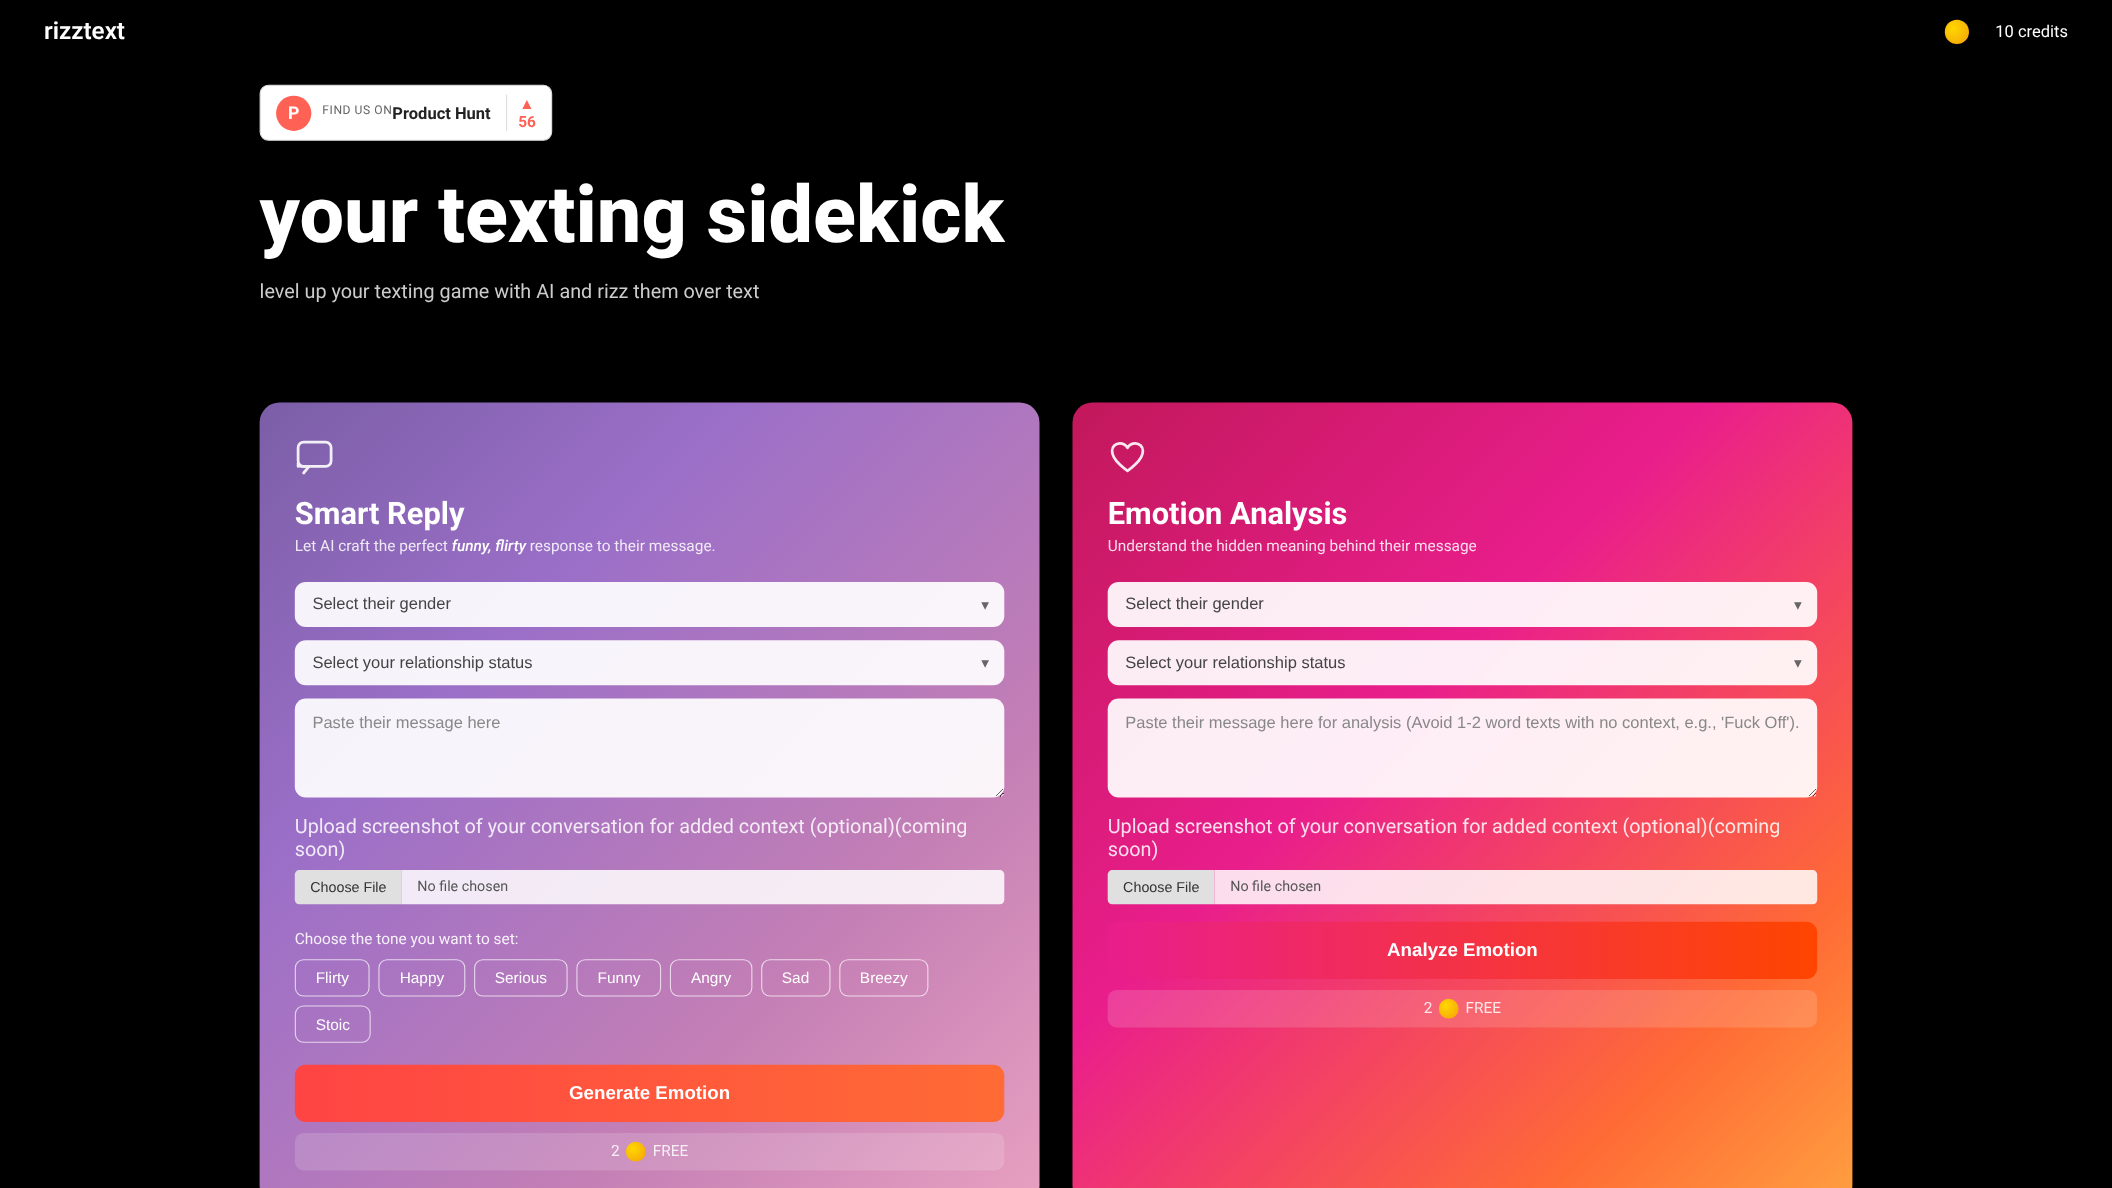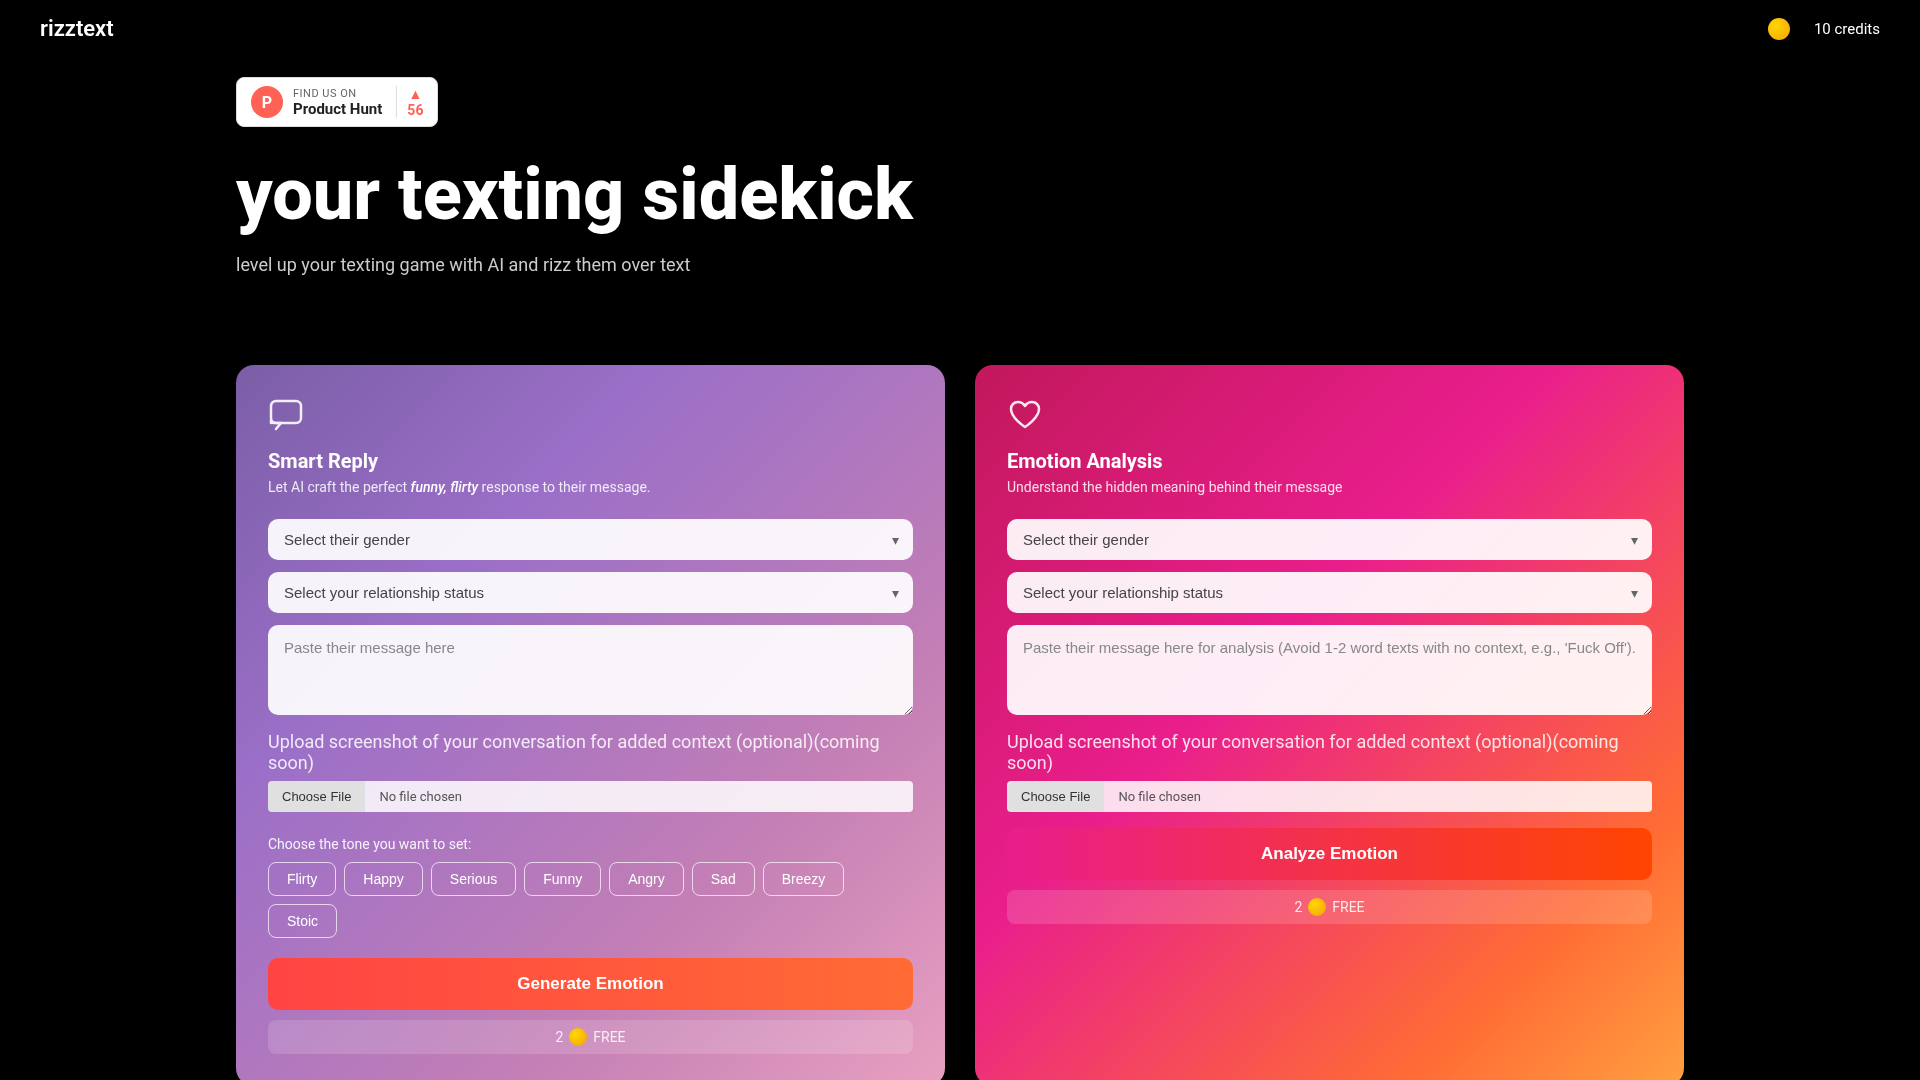--- a/index.html
+++ b/index.html
@@ -61,21 +61,21 @@
       display: flex;
       align-items: center;
       justify-content: center;
       color: #fff;
       font-weight: 700;
       font-size: 16px;
       flex-shrink: 0;
     }
     .ph-text {
       display: flex;
-      flex-direction: column;
+      flex-direction: row;
     }
     .ph-find {
       font-size: 11px;
       color: #666;
       text-transform: uppercase;
       letter-spacing: 0.5px;
     }
     .ph-name {
       font-size: 15px;
       font-weight: 700;
@@ -137,21 +137,21 @@
     }
 
     .card-icon {
       width: 36px;
       height: 36px;
       margin-bottom: 12px;
       opacity: 0.9;
     }
 
     .card-title {
-      font-size: 20px;
+      font-size: 28px;
       font-weight: 700;
       color: #fff;
       margin-bottom: 6px;
     }
     .card-subtitle {
       font-size: 14px;
       color: rgba(255,255,255,0.85);
       margin-bottom: 24px;
     }
     .card-subtitle span.highlight {

